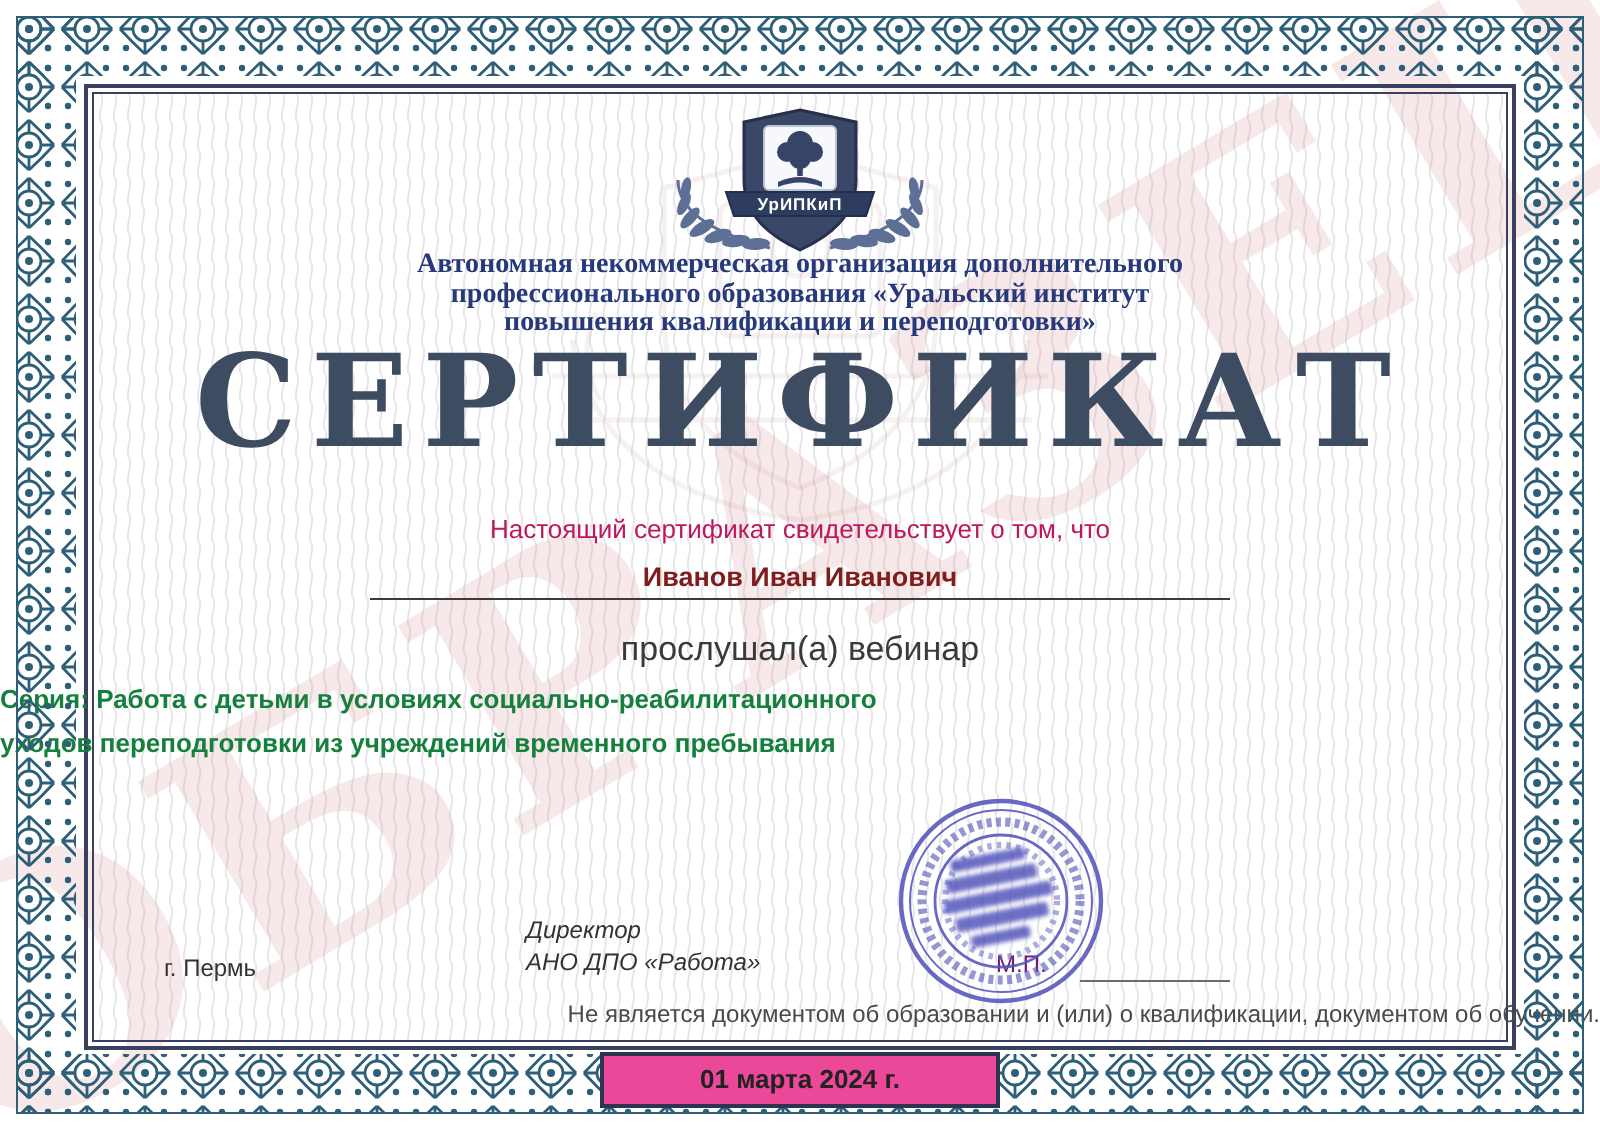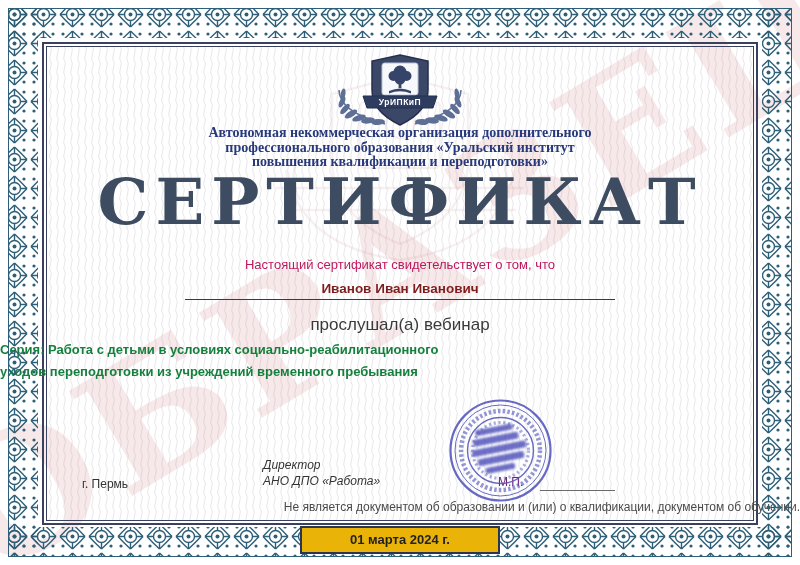--- a/index.html
+++ b/index.html
@@ -47,21 +47,21 @@
     font-size:13px;font-weight:bold;line-height:22px;color:#15803d;
   }
   .city{position:absolute;left:62px;top:477px;font-size:12px;color:#333;margin-left:20px;}
   .director{position:absolute;left:263px;top:457px;font-size:12px;line-height:16px;color:#333;font-style:italic;}
   .mp{position:absolute;left:498px;top:475px;font-size:12px;color:#701a75;}
   .sig-line{position:absolute;left:540px;top:490px;width:75px;border-top:1.2px solid #6b6b6b;}
   .stamp{position:absolute;left:448px;top:398px;opacity:.88;}
   .disclaimer{position:absolute;left:0;right:0;top:500px;text-align:right;font-size:12px;color:#4a4a4a;}
   .date-box{
     position:absolute;left:50%;top:526px;transform:translateX(-50%);
-    z-index:4;background:#eab308;border:2px solid #2b3450;
+    z-index:4;background:#ec4899;border:2px solid #2b3450;
     width:196px;height:24px;line-height:24px;text-align:center;
     font-size:13px;font-weight:bold;color:#222;
   }
 </style>
 </head>
 <body>
 
 <div class="page">
 
   <svg class="waves" width="706" height="473">

